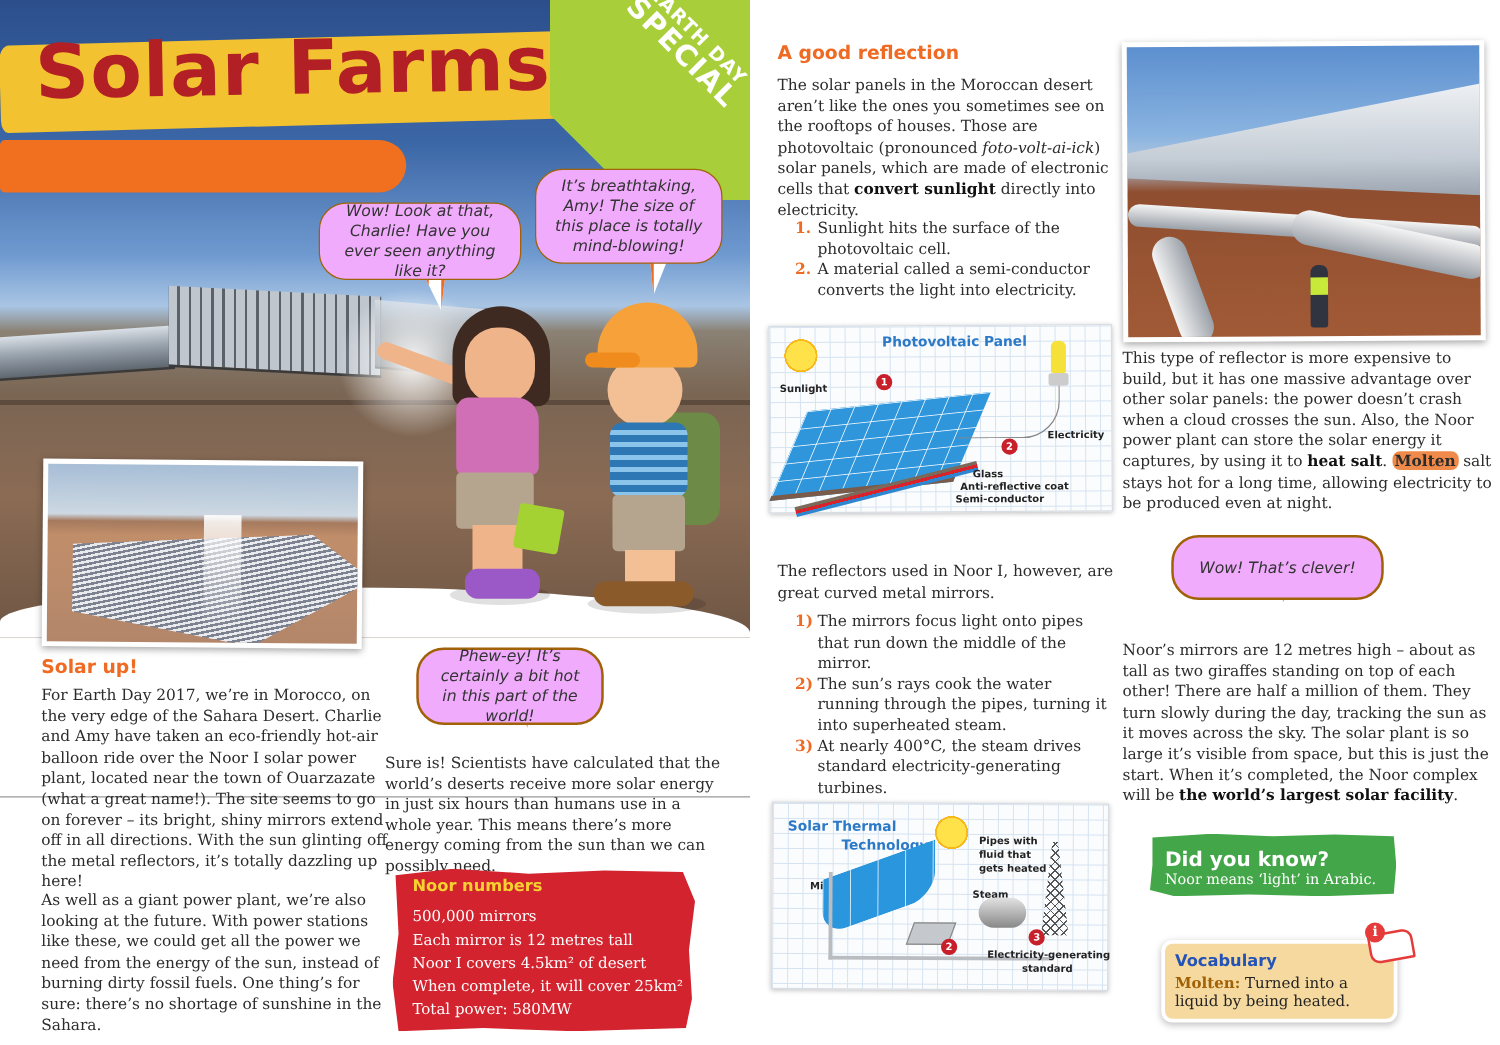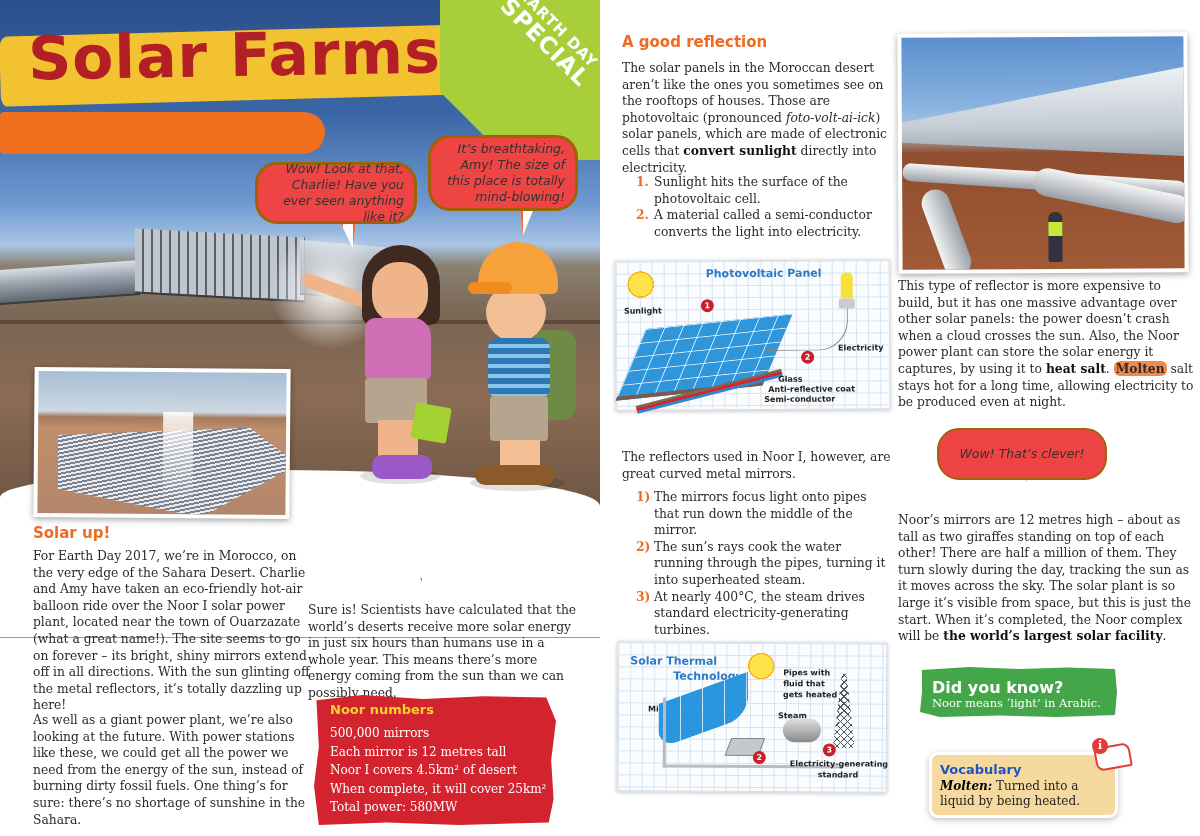--- a/index.html
+++ b/index.html
@@ -34,21 +34,21 @@
     font-size: 32px; color: #fff; line-height: 42px; }
   #ribbon-clip { left: 440px; top: 0; width: 160px; height: 160px; overflow: hidden; }
   #ribbon-band { left: -10px; top: -130px; width: 250px; height: 320px; background: #a8cf3a;
     transform: rotate(-45deg); transform-origin: 50% 50%; }
   #ribbon-text { left: 480px; top: 18px; width: 140px; text-align: center; color: #fff;
     font-family: "DejaVu Sans", sans-serif; font-weight: bold; transform: rotate(45deg); line-height: 1; }
   #ribbon-line1 { display: block; font-size: 15px; letter-spacing: 1px; }
   #ribbon-line2 { display: block; font-size: 23px; letter-spacing: 1px; }
 
   
-  .bubble { background: #ef4444; border: 3px solid #a16207; border-radius: 22px; text-align: right;
+  .bubble { background: #f0abfc; border: 1px solid #a16207; border-radius: 22px; text-align: center;
     font-family: "DejaVu Sans", sans-serif; font-style: italic; font-size: 12.5px; line-height: 16px; color: #333;
     display: flex; align-items: center; justify-content: center; padding: 6px 10px; }
   #bubble-amy { left: 255px; top: 162px; width: 162px; height: 62px; }
   #bubble-amy-tail { left: 340px; top: 222px; width: 16px; height: 26px; background: #fff;
     border-right: 3px solid #ef6a22; border-left: 3px solid #ef6a22; clip-path: polygon(0 0, 100% 0, 80% 100%); }
   #bubble-charlie { left: 428px; top: 135px; width: 150px; height: 76px; }
   #bubble-charlie-tail { left: 520px; top: 208px; width: 14px; height: 28px; background: #fff;
     border-left: 3px solid #ef6a22; clip-path: polygon(0 0, 100% 0, 20% 100%); }
   #bubble-phew { left: 333px; top: 518px; width: 150px; height: 62px; border-width: 2px; }
   #bubble-phew-tail { left: 420px; top: 578px; width: 14px; height: 22px; background: #fff;
@@ -160,21 +160,21 @@
 
   #didyouknow-box { left: 920px; top: 667px; width: 197px; height: 50px; background: #43a648;
     clip-path: polygon(1% 6%, 25% 0, 50% 4%, 75% 1%, 99% 4%, 100% 50%, 99% 96%, 70% 100%, 40% 97%, 10% 100%, 0 90%, 1% 50%); }
   #didyouknow-title { left: 932px; top: 678px; font-family: "DejaVu Sans", sans-serif; font-weight: bold; font-size: 16px; color: #fff; }
   #didyouknow-text { left: 932px; top: 696px; font-size: 11.5px; color: #fff; }
 
   #vocab-box { left: 932px; top: 755px; width: 183px; height: 60px; background: #f6d99e; border-radius: 6px;
     box-shadow: 0 0 0 3px #fff, 0 2px 6px 3px rgba(0,0,0,0.25); }
   #vocab-title { left: 940px; top: 762px; font-family: "DejaVu Sans", sans-serif; font-weight: bold; font-size: 13px; color: #2453b7; }
   #vocab-text { left: 940px; top: 779px; width: 175px; font-size: 12px; line-height: 15px; color: #222; }
-  #vocab-term { color: #000000; font-weight: bold; font-style: italic; }
+  #vocab-term { color: #a16207; font-weight: bold; }
   #vocab-book { left: 1095px; top: 745px; width: 36px; height: 24px; border: 2px solid #e53b3b; border-radius: 2px 8px 2px 8px; background: #fff; transform: rotate(-10deg); }
   #vocab-info { left: 1092px; top: 738px; width: 16px; height: 16px; border-radius: 50%; background: #e53b3b; color: #fff;
     font-family: "DejaVu Serif", serif; font-size: 11px; font-weight: bold; text-align: center; line-height: 16px; }
 </style>
 </head>
 <body>
 
 <div id="left-page" class="abs">
   <div id="hero" class="abs">
     <div id="mirror-1" class="abs mirror-row"></div>
@@ -229,20 +229,21 @@
     </div>
   </div>
 
   <div id="page-rule" class="abs"></div>
 
   <div id="heading-solar-up" class="abs heading">Solar up!</div>
   <p id="p-solar-up-1" class="abs body">For Earth Day 2017, we’re in Morocco, on the very edge of the Sahara Desert. Charlie and Amy have taken an eco-friendly hot-air balloon ride over the Noor I solar power plant, located near the town of Ouarzazate (what a great name!). The site seems to go on forever – its bright, shiny mirrors extend off in all directions. With the sun glinting off the metal reflectors, it’s totally dazzling up here!</p>
   <p id="p-solar-up-2" class="abs body">As well as a giant power plant, we’re also looking at the future. With power stations like these, we could get all the power we need from the energy of the sun, instead of burning dirty fossil fuels. One thing’s for sure: there’s no shortage of sunshine in the Sahara.</p>
 
   <div id="bubble-phew-tail" class="abs"></div>
+  <div id="bubble-phew" class="abs bubble">Phew-ey! It’s certainly a bit hot in this part of the world!</div>
   <p id="p-sure-is" class="abs body">Sure is! Scientists have calculated that the world’s deserts receive more solar energy in just six hours than humans use in a whole year. This means there’s more energy coming from the sun than we can possibly need.</p>
 
   <div id="noor-box" class="abs"></div>
   <div id="noor-title" class="abs">Noor numbers</div>
   <ul id="noor-list" class="abs">
     <li>500,000 mirrors</li>
     <li>Each mirror is 12 metres tall</li>
     <li>Noor I covers 4.5km² of desert</li>
     <li>When complete, it will cover 25km²</li>
     <li>Total power: 580MW</li>

